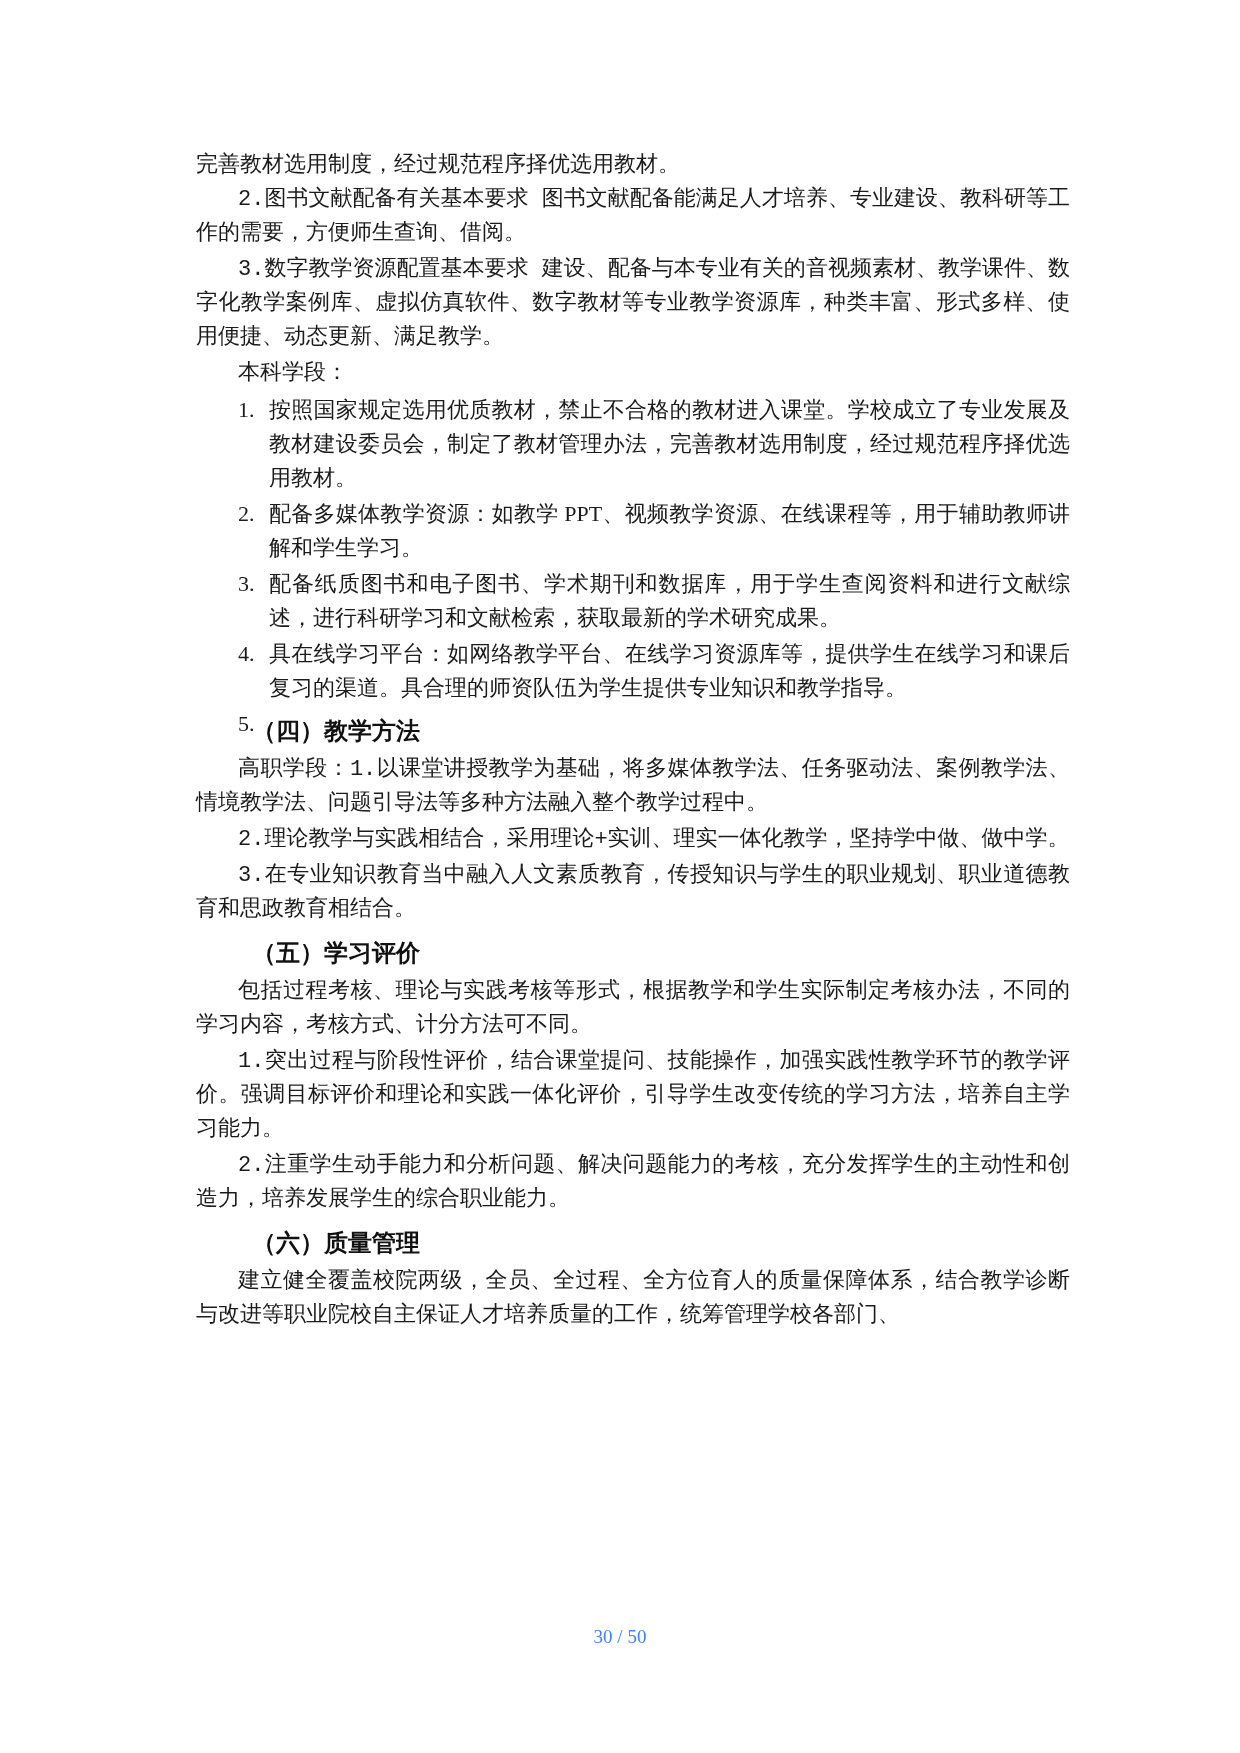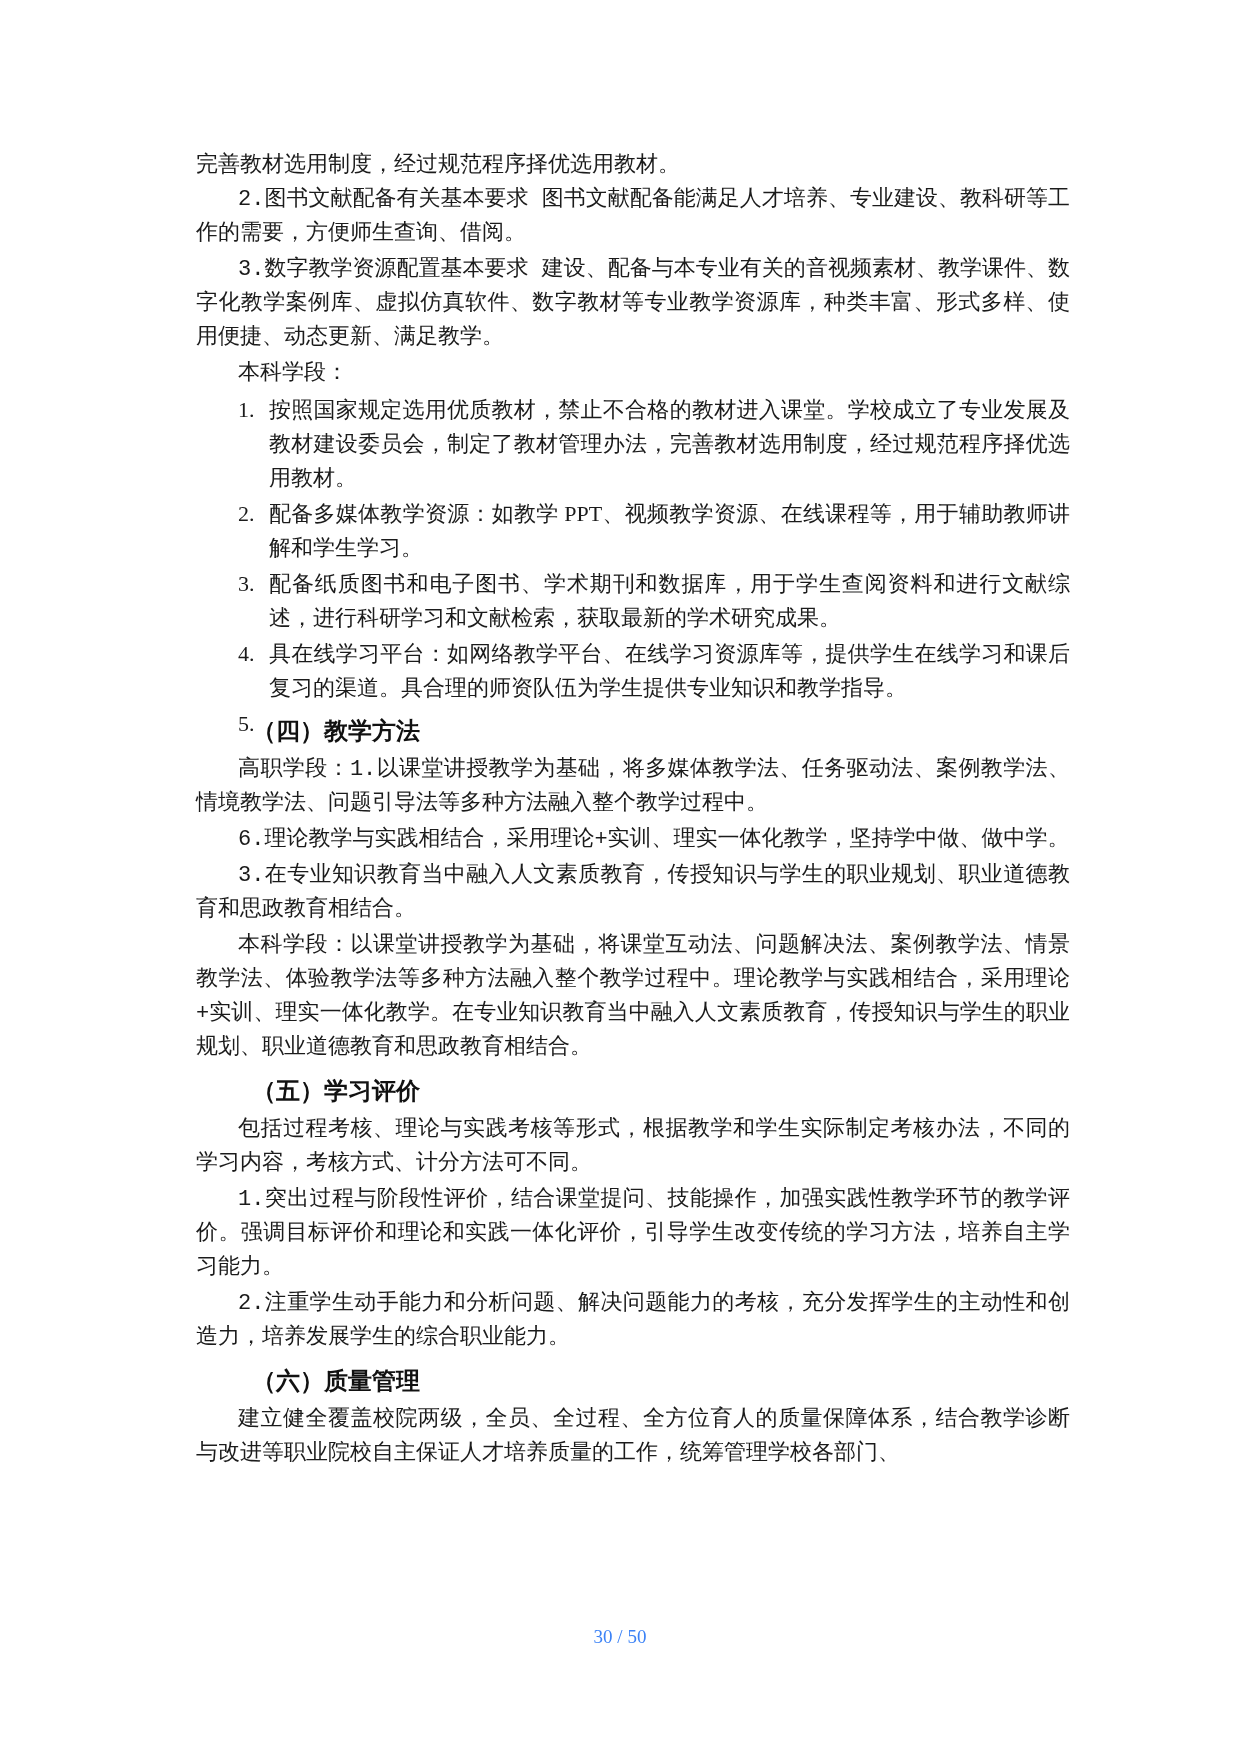--- a/index.html
+++ b/index.html
@@ -94,23 +94,22 @@
         <span class="li-num">4.</span>
         <span>具在线学习平台：如网络教学平台、在线学习资源库等，提供学生在线学习和课后复习的渠道。具合理的师资队伍为学生提供专业知识和教学指导。</span>
       </div>
       <div class="li">
         <span class="li-num">5.</span>
       </div>
     </div>
 
     <h3 class="heading">（四）教学方法</h3>
     <p class="p ind">高职学段：1.以课堂讲授教学为基础，将多媒体教学法、任务驱动法、案例教学法、情境教学法、问题引导法等多种方法融入整个教学过程中。</p>
-    <p class="p ind">6.理论教学与实践相结合，采用理论+实训、理实一体化教学，坚持学中做、做中学。</p>
+    <p class="p ind">2.理论教学与实践相结合，采用理论+实训、理实一体化教学，坚持学中做、做中学。</p>
     <p class="p ind">3.在专业知识教育当中融入人文素质教育，传授知识与学生的职业规划、职业道德教育和思政教育相结合。</p>
-    <p class="p ind">本科学段：以课堂讲授教学为基础，将课堂互动法、问题解决法、案例教学法、情景教学法、体验教学法等多种方法融入整个教学过程中。理论教学与实践相结合，采用理论+实训、理实一体化教学。在专业知识教育当中融入人文素质教育，传授知识与学生的职业规划、职业道德教育和思政教育相结合。</p>
 
     <h3 class="heading">（五）学习评价</h3>
     <p class="p ind">包括过程考核、理论与实践考核等形式，根据教学和学生实际制定考核办法，不同的学习内容，考核方式、计分方法可不同。</p>
     <p class="p ind">1.突出过程与阶段性评价，结合课堂提问、技能操作，加强实践性教学环节的教学评价。强调目标评价和理论和实践一体化评价，引导学生改变传统的学习方法，培养自主学习能力。</p>
     <p class="p ind">2.注重学生动手能力和分析问题、解决问题能力的考核，充分发挥学生的主动性和创造力，培养发展学生的综合职业能力。</p>
 
     <h3 class="heading">（六）质量管理</h3>
     <p class="p ind">建立健全覆盖校院两级，全员、全过程、全方位育人的质量保障体系，结合教学诊断与改进等职业院校自主保证人才培养质量的工作，统筹管理学校各部门、</p>
 
   </div>

